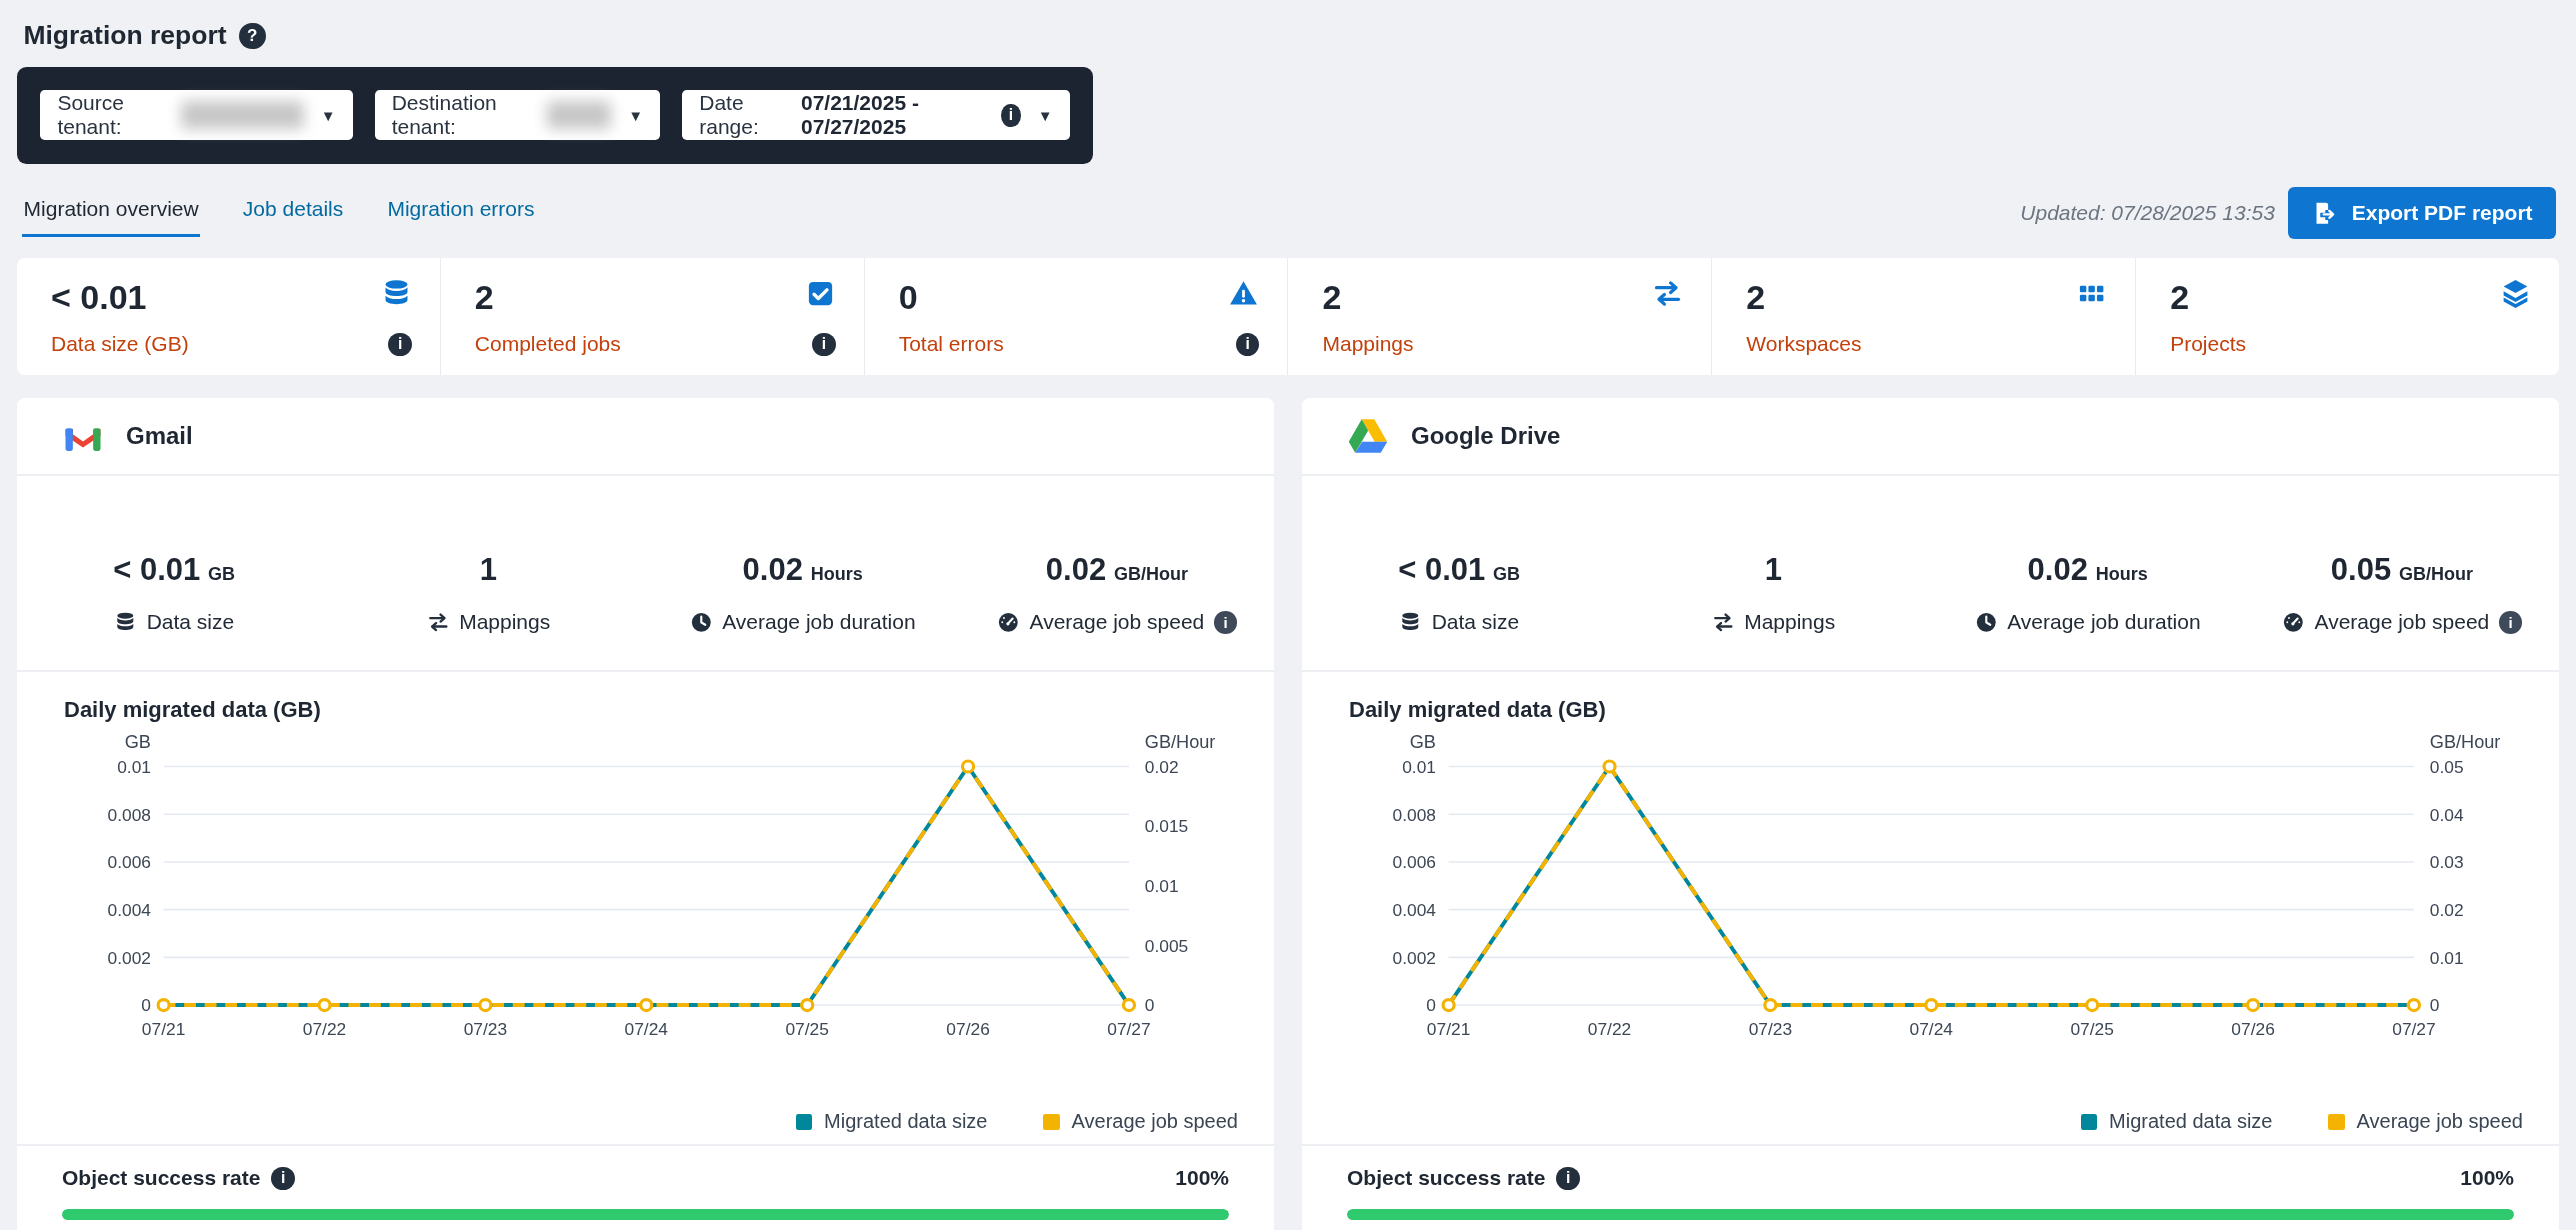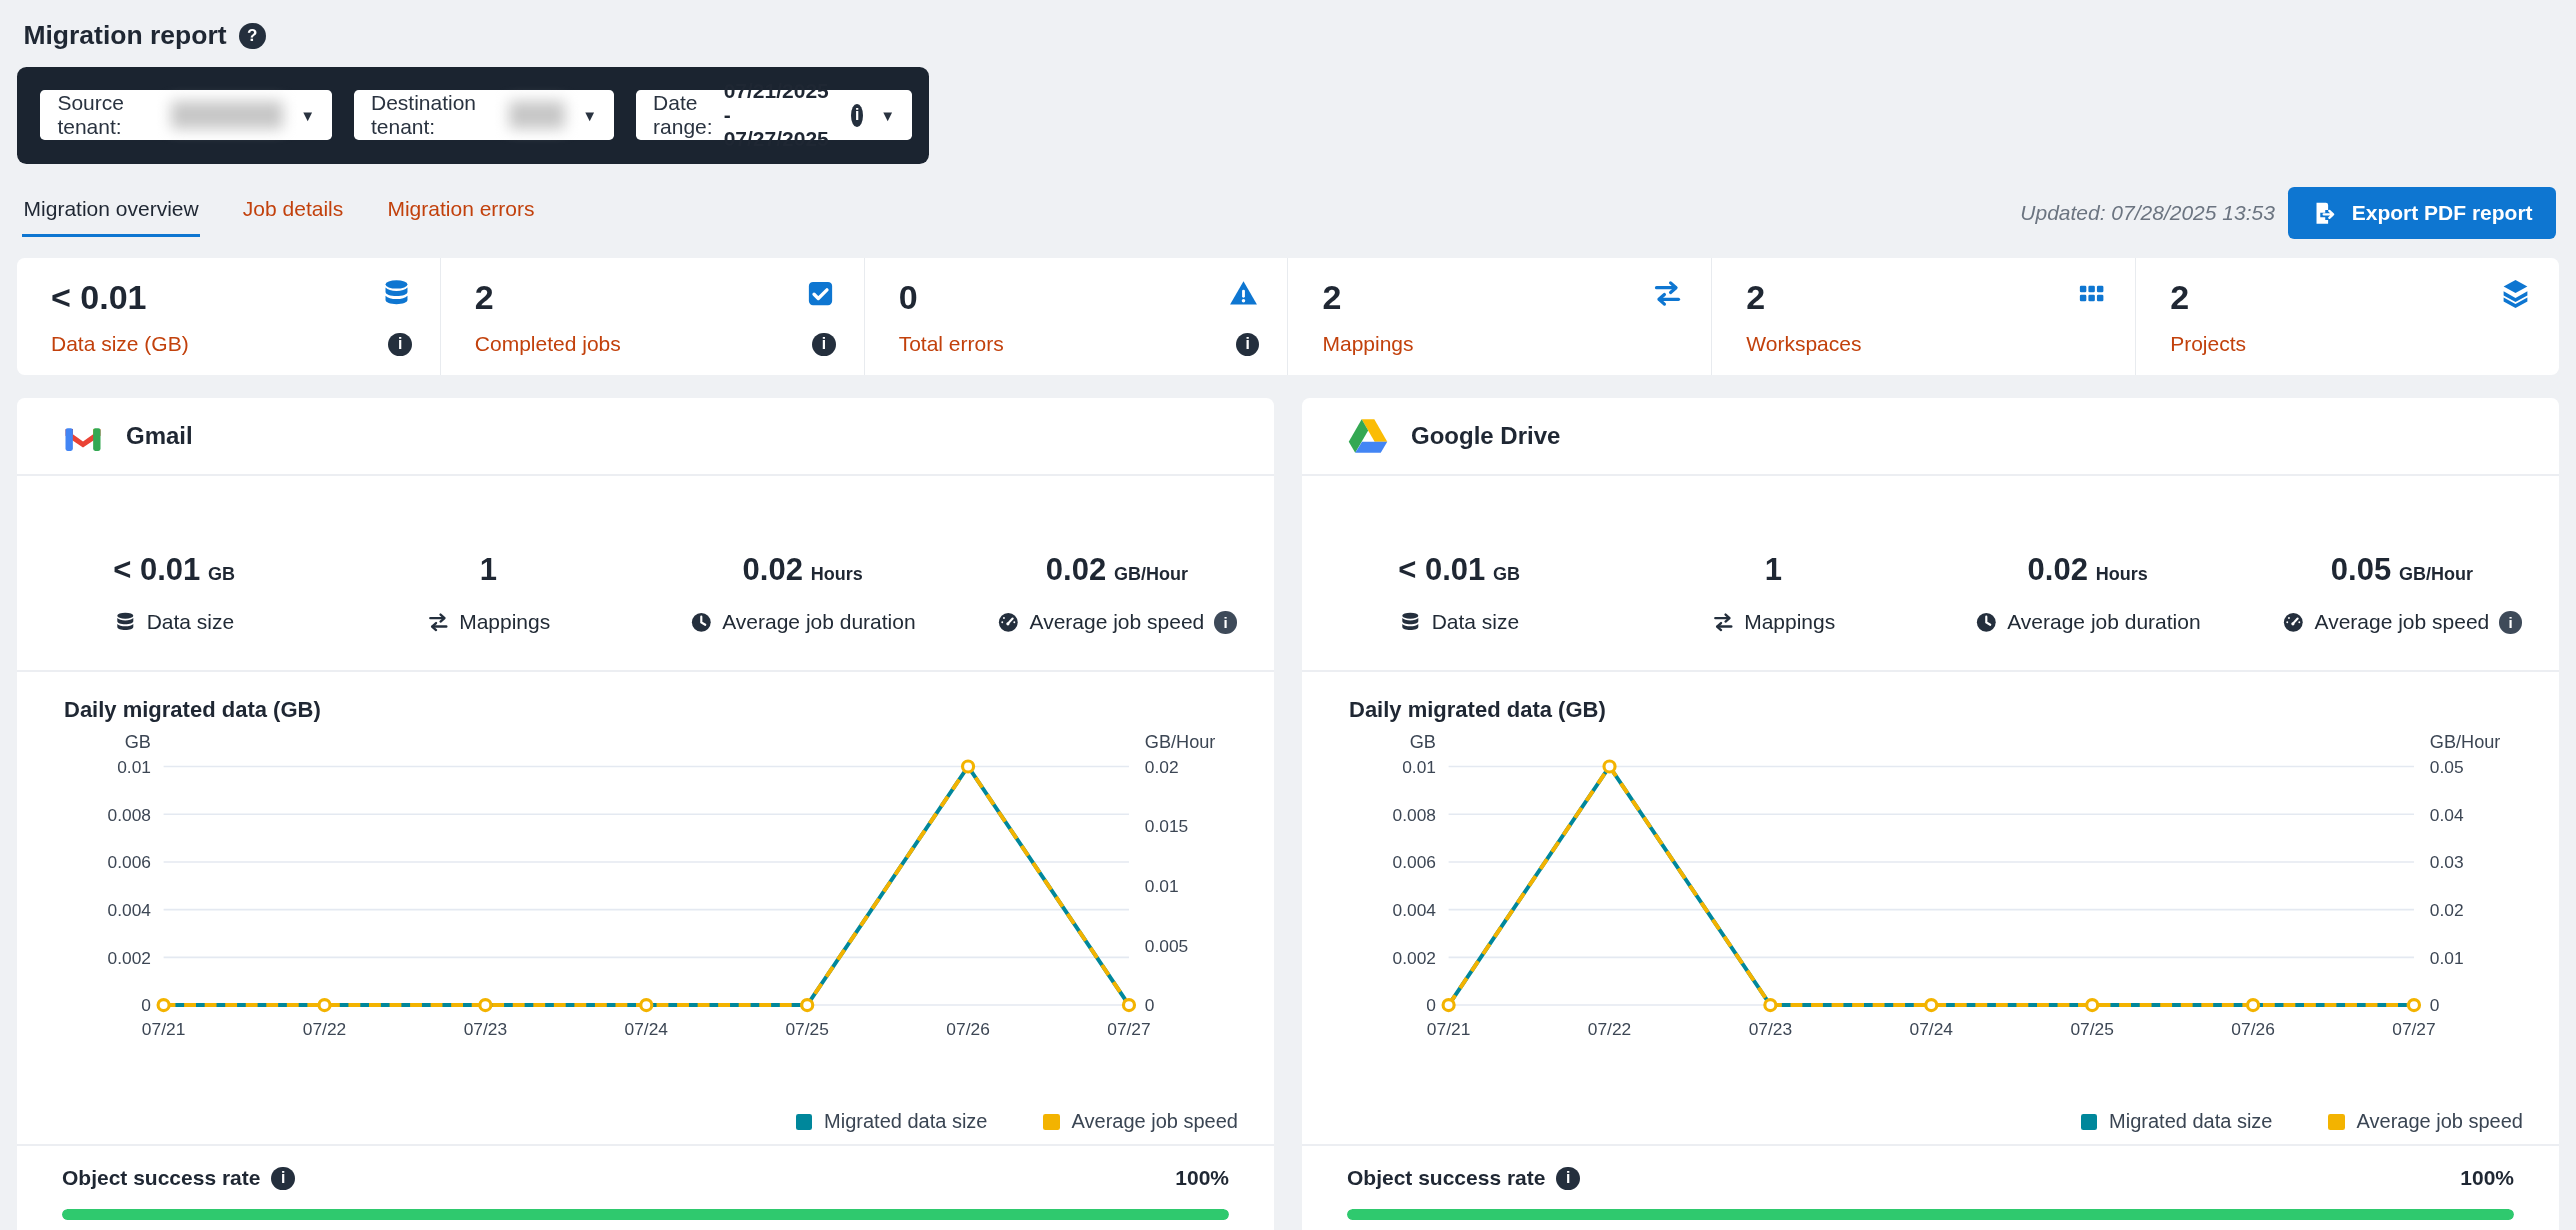--- a/index.html
+++ b/index.html
@@ -14,38 +14,38 @@
 
   
   .topbar { display:flex; justify-content:space-between; align-items:flex-start; padding:12.5px 20px 0 23.4px; }
   .page-title { font-size:26.5px; font-weight:700; display:flex; align-items:center; gap:12.5px; padding-top:7.8px; }
   .btn { background:#0e76d1; color:#fff; font-size:21px; font-weight:700; border:none; border-radius:6.2px;
          padding:0 23.4px; height:52px; display:inline-flex; align-items:center; gap:14px; cursor:pointer;
          font-family:"Liberation Sans", sans-serif; }
   .btn .icon { font-size:26.5px; }
 
   
-  .filterbar { margin:15.6px 0 0 17px; width:912px; background:#1b2430; border-radius:9.4px;
+  .filterbar { margin:15.6px 0 0 17px; width:1076px; background:#1b2430; border-radius:9.4px;
                padding:23.4px; display:flex; gap:22px; }
   .pill { background:#fff; border-radius:4.7px; height:50px; display:flex; align-items:center;
           gap:11px; padding:0 17px; font-size:21px; color:#2a3340; cursor:pointer; }
   .pill b { font-weight:700; color:#1f2733; }
   .caret { font-size:15px; color:#2a3340; margin-left:6.2px; }
   .blur-blob { height:28px; border-radius:3.1px; background:#c7c7c7; filter:blur(7px); }
   .blob-src { width:148px; } .blob-dst { width:78px; }
   .circle-ico { border-radius:50%; background:#242f3d; color:#fff; display:inline-flex;
                 align-items:center; justify-content:center; font-weight:700; font-style:normal; }
   .ci-lg { width:26.5px; height:26.5px; font-size:17px; }
   .ci-md { width:23.4px; height:23.4px; font-size:15.6px; }
   .ci-sm { width:22.6px; height:22.6px; font-size:15px; background:#3e4a59; }
 
   
   .tabsrow { display:flex; justify-content:space-between; align-items:center; margin:23.4px 20px 0 22px; }
   .tabs { display:flex; gap:41px; }
-  .tab { font-size:21px; color:#c2410c; padding:7.8px 1.6px 12.5px; cursor:pointer; border-bottom:3.9px solid transparent; }
+  .tab { font-size:21px; color:#0369a1; padding:7.8px 1.6px 12.5px; cursor:pointer; border-bottom:3.9px solid transparent; }
   .tab.active { font-weight:400; color:#1f2733; border-bottom-color:#0e76d1; }
   .tabs-right { display:flex; align-items:center; gap:13px; }
   .updated { font-style:italic; color:#6b7480; font-size:21px; }
 
   
   .summary { margin:19px 17px 0; background:#fff; border-radius:7.8px; display:flex; height:117px; }
   .sumitem { flex:1; display:flex; justify-content:space-between; padding:20px 28px 19px 34px; }
   .sumitem + .sumitem { border-left:1.6px solid #e8ebef; }
   .sum-left { display:flex; flex-direction:column; justify-content:space-between; }
   .sum-value { font-size:34px; font-weight:700; }

